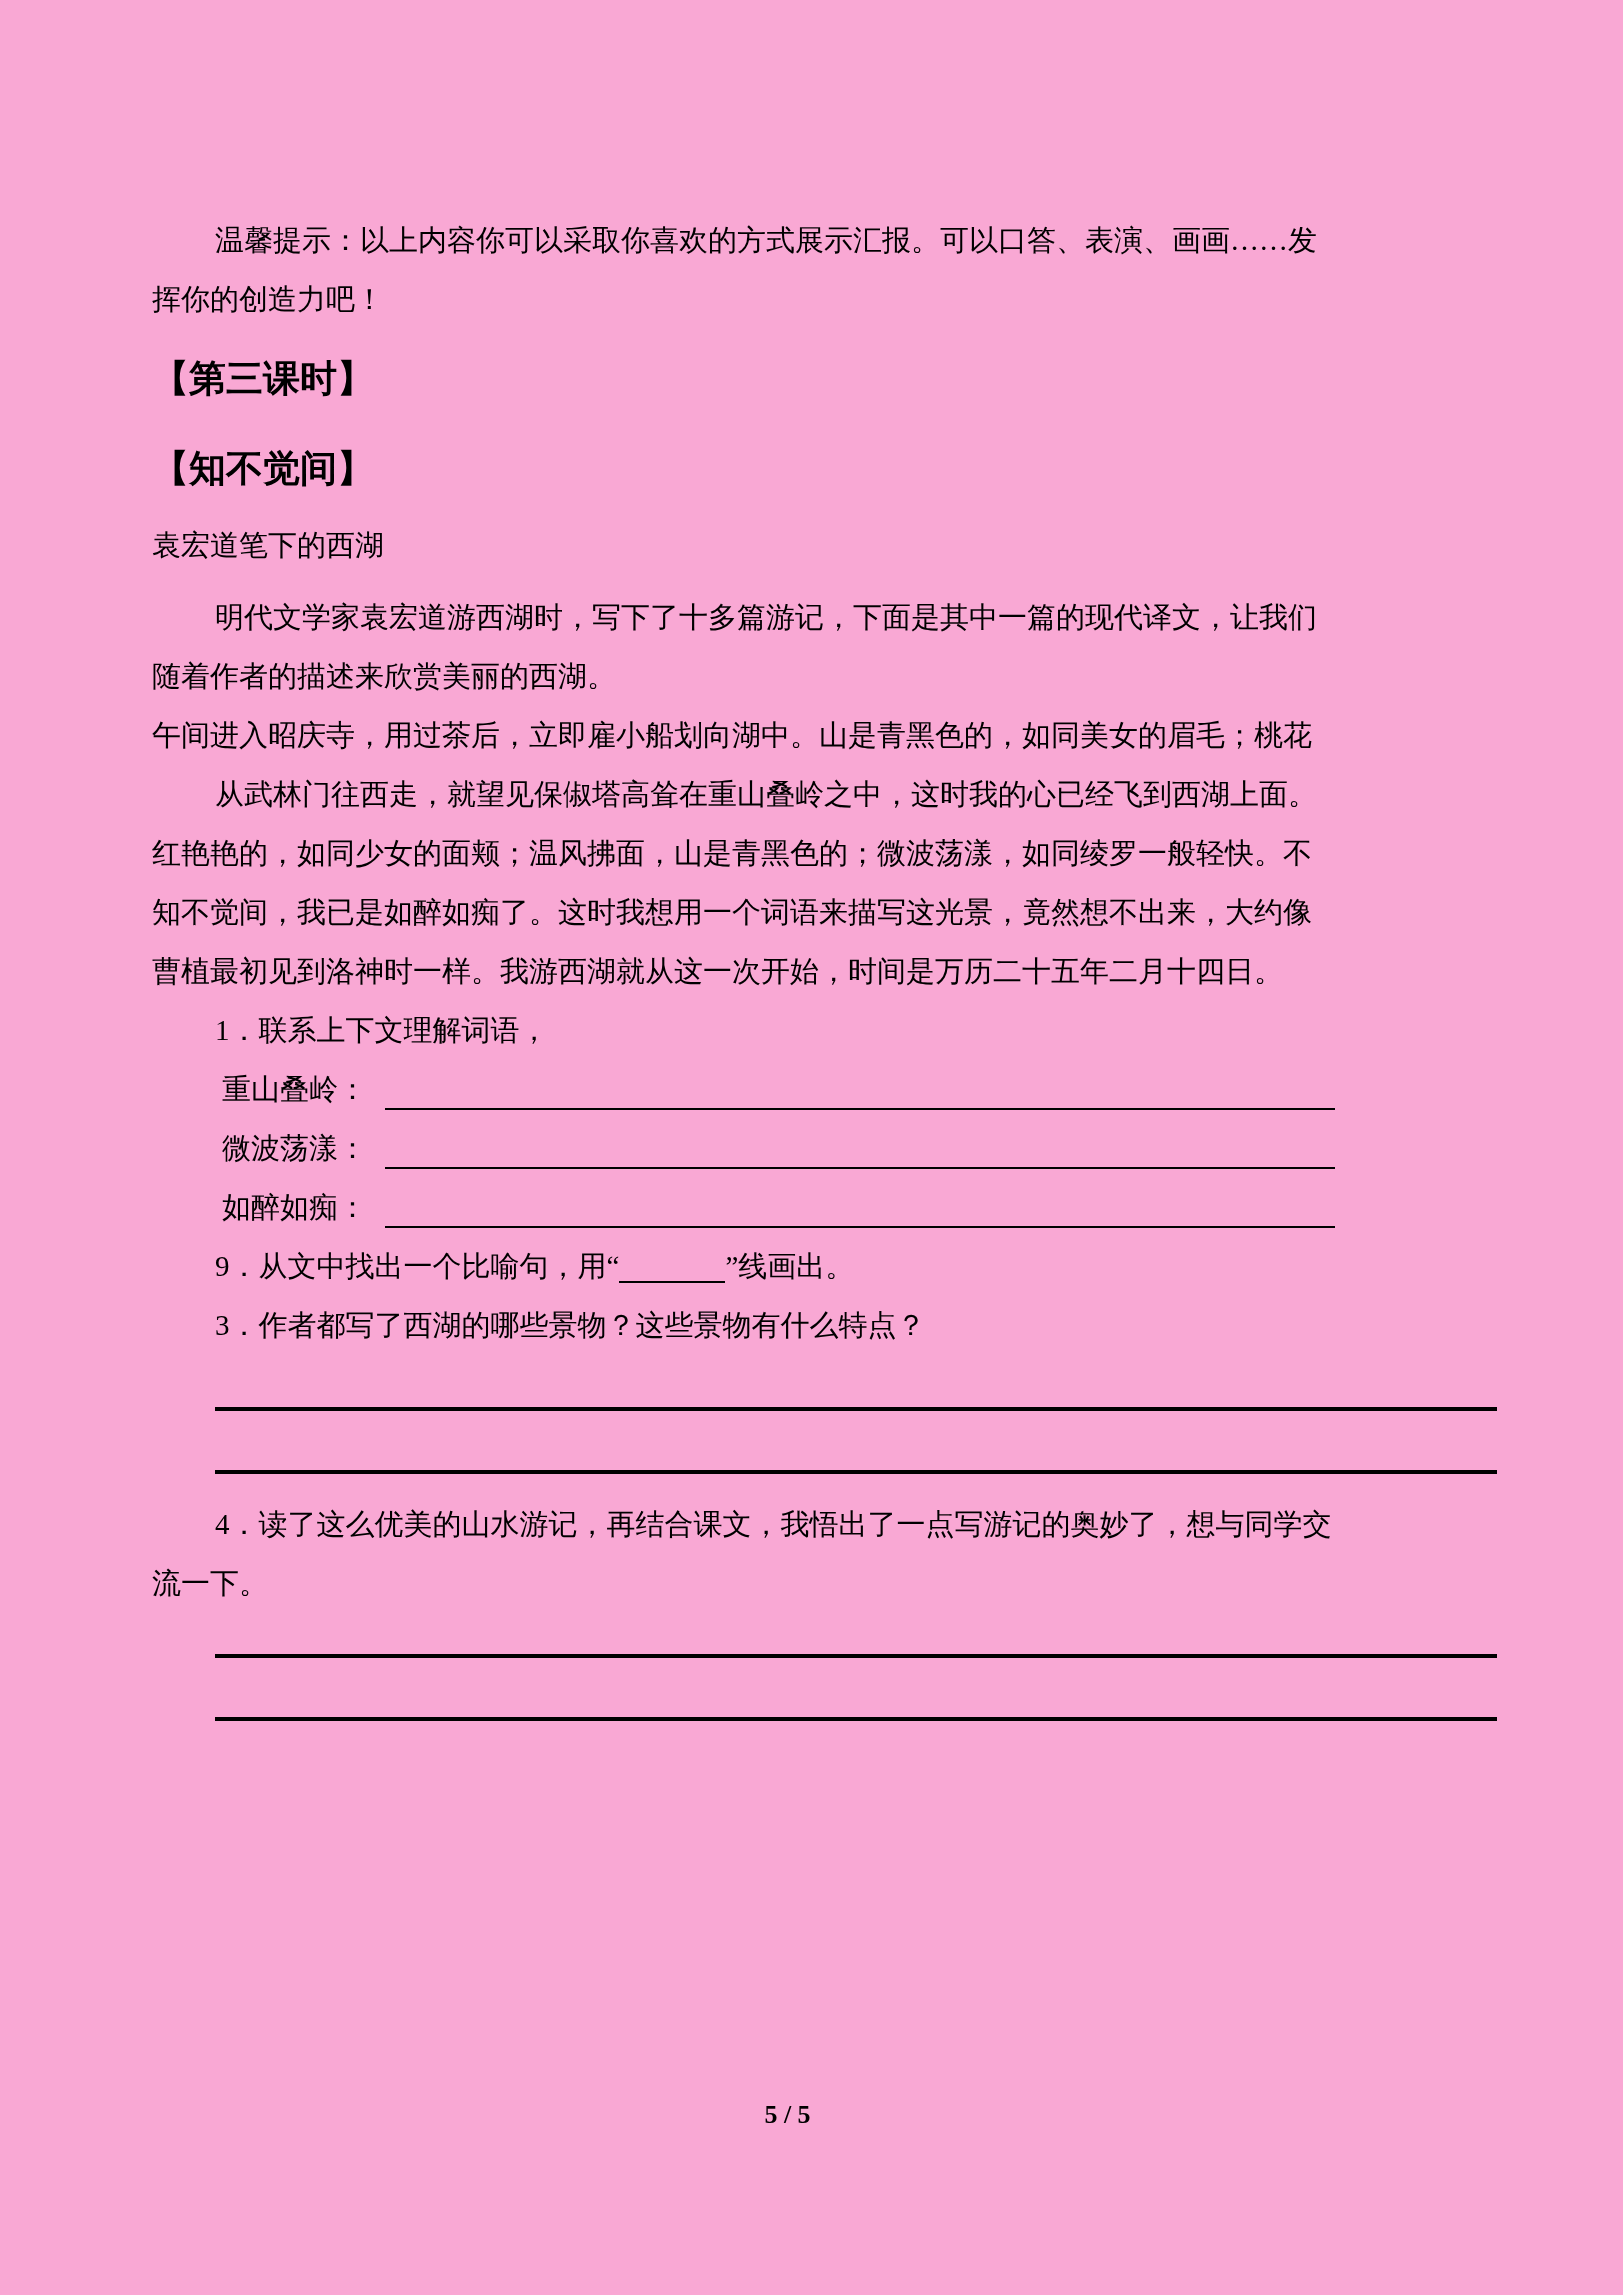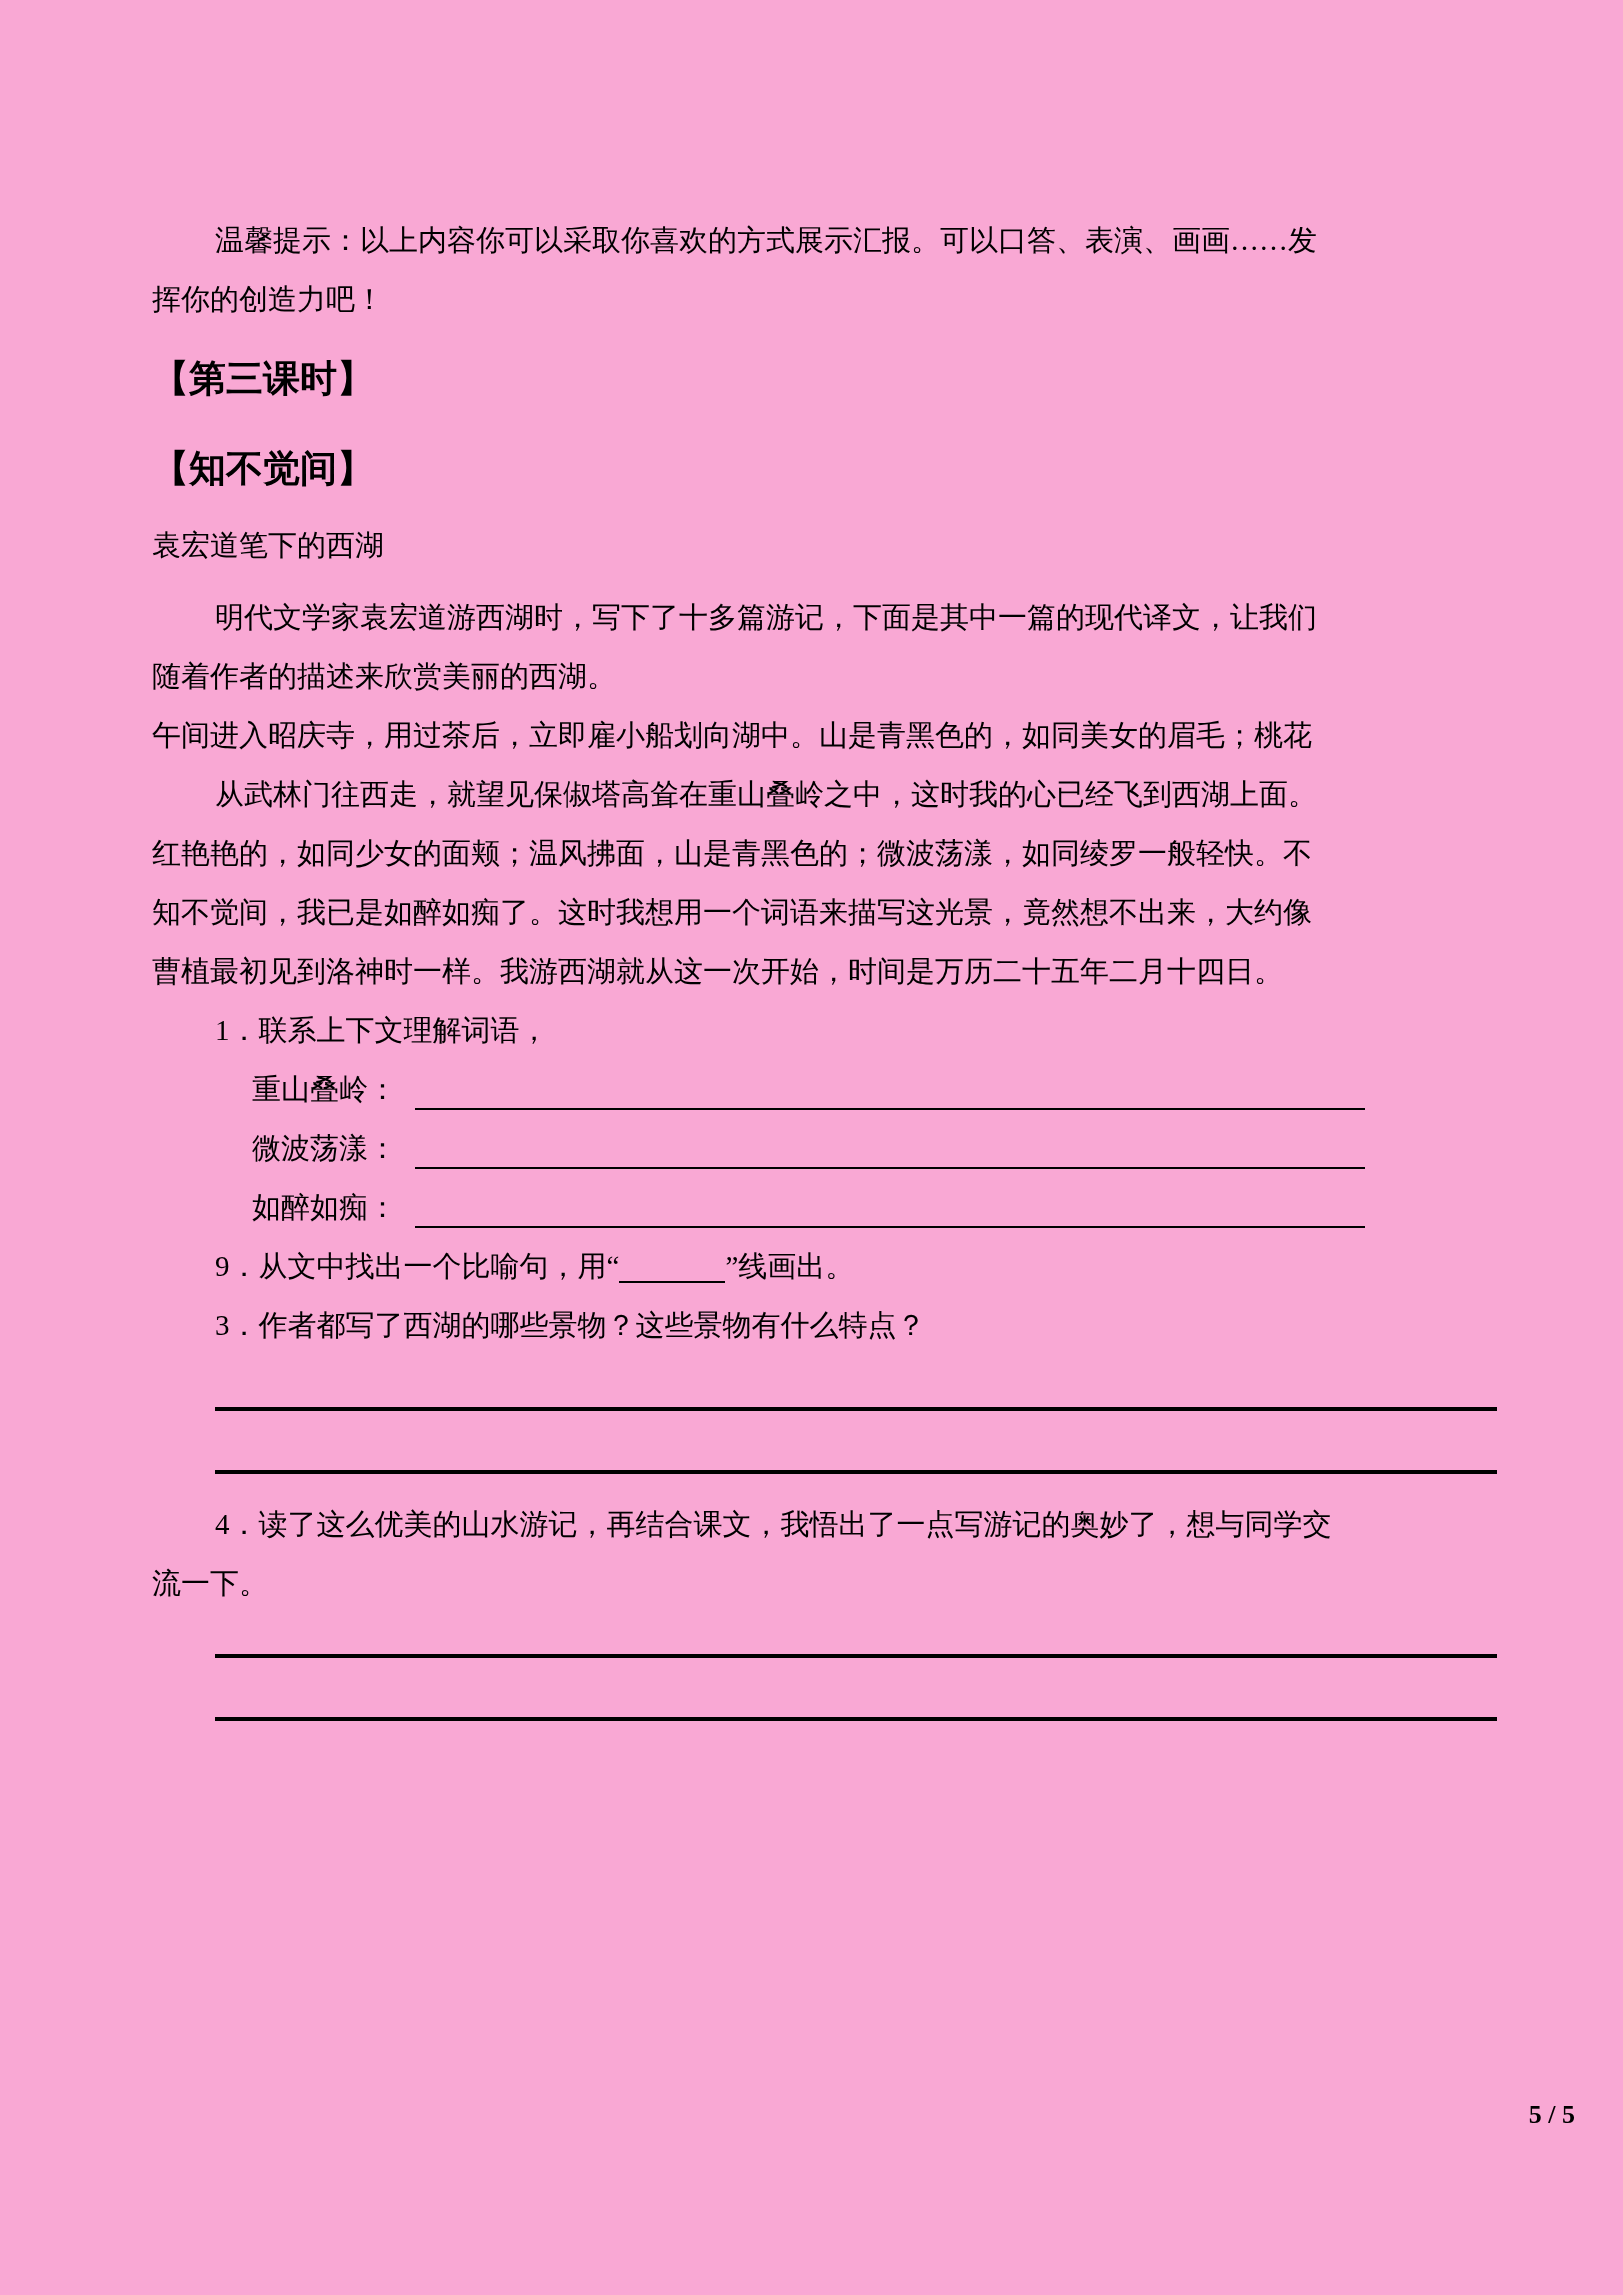--- a/index.html
+++ b/index.html
@@ -34,21 +34,21 @@
   .heading-process { margin-top: 38px; }
   .passage-title-line {
     margin-top: 20.5px;
     font-size: 29px;
     line-height: 59px;
     text-align: left;
   }
   .intro-block { margin-top: 13.6px; }
   .term-row {
     display: flex;
-    margin-left: 100px;
+    margin-left: 70px;
     width: 1113px;
     font-size: 29px;
     line-height: 59px;
     white-space: nowrap;
     justify-content: flex-end;
   }
   .term-label { flex: none; }
   .blank-long {
     flex: 1;
     margin-left: 17.7px;
@@ -82,21 +82,21 @@
   }
   .answer-line.h76 { height: 52px; }
   .answer-line.h87 { height: 59px; }
   .answer-line.h60 { height: 41px; }
   .q4-block { margin-top: 20.5px; }
   .page-number {
     position: absolute;
     top: 2101px;
     left: 0;
     right: 48px;
-    text-align: right;
+    text-align: center;
     font-size: 26px;
     line-height: 27px;
     font-weight: bold;
   }
 </style>
 </head>
 <body>
 
 <div class="page">
 

